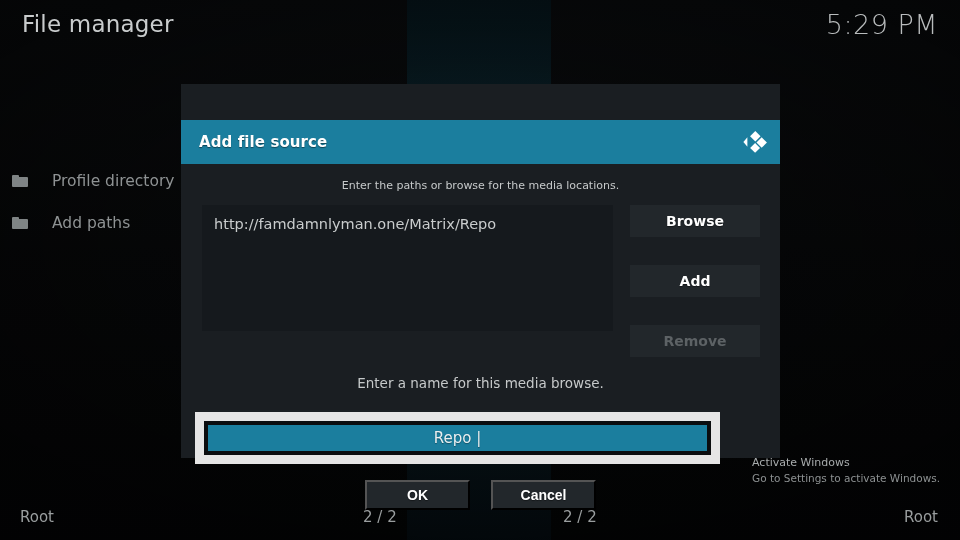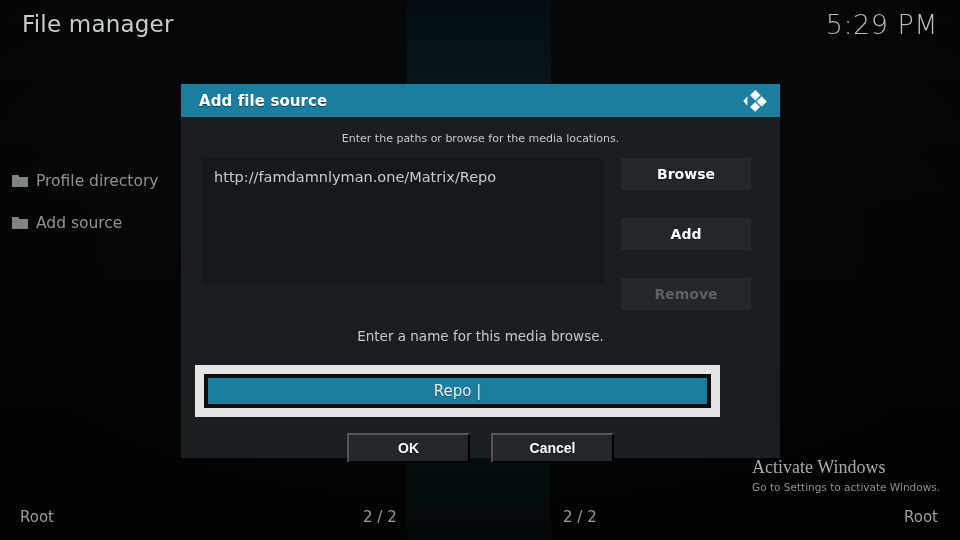--- a/index.html
+++ b/index.html
@@ -46,21 +46,21 @@
   }
   .clock {
     font-size:27px; color:#b9bcbd; font-weight:300; letter-spacing:.5px;
   }
 
   
   .sidebar {
     position:absolute; left:0; top:160px; width:182px;
   }
   .side-item {
-    display:flex; align-items:center; gap:8px;
+    display:flex; align-items:center; gap:24px;
     height:42px; padding-left:12px;
     color:#8e9293; font-size:15.5px;
   }
   .folder-icon {
     width:16px; height:12px; position:relative; flex:0 0 auto;
   }
   .folder-icon:before {
     content:""; position:absolute; left:0; top:2px;
     width:16px; height:10px; background:#7f8485; border-radius:1px;
   }
@@ -78,49 +78,50 @@
   .bb-left   { position:absolute; left:20px; }
   .bb-mid1   { position:absolute; left:363px; }
   .bb-mid2   { position:absolute; left:563px; }
   .bb-right  { position:absolute; right:22px; }
 
   
   .watermark {
     position:absolute; left:752px; top:456px; color:#9fa3a4;
     text-align:left; line-height:1.25;
   }
-  .wm-title { font-size:18px; color:#a8acad;font-family:Liberation Serif, serif; }
+  .wm-title { font-size:11px; color:#a8acad; }
   .wm-sub   { font-size:10.5px; color:#8d9192; margin-top:2px; }
 
   
   .dialog {
     position:absolute; left:181px; top:84px; width:599px; height:374px;
     background:#1a1e22;
     box-shadow:0 0 0 0 rgba(0,0,0,0);
   }
   .dlg-titlebar {
-    height:33px; background:#1b7e9e;
+    height:44px; background:#1b7e9e;
     display:flex; align-items:center; justify-content:space-between;
     padding:0 12px 0 18px;
+    margin-top:36px;
   }
   .dlg-title {
     font-size:15px; color:#ffffff; font-weight:700; letter-spacing:.1px;
     text-shadow:0 1px 1px rgba(0,0,0,.45);
   }
   .kodi-logo { width:28px; height:24px; position:relative; }
 
   .dlg-body { padding:0; position:relative; height:342px; }
 
   .hint {
     text-align:center; color:#c6c9ca; font-size:11px;
     padding-top:15px;
   }
 
   .row-paths {
-    display:flex; gap:17px; padding:13px 29px 0 21px;
+    display:flex; gap:17px; padding:13px 20px 0 21px;
   }
   .path-list {
     width:412px; height:126px; background:#15191d;
     padding:9px 12px;
   }
   .path-item {
     color:#c9cccd; font-size:14.5px; line-height:20px;
   }
   .side-buttons { display:flex; flex-direction:column; gap:28px; }
   .btn {
@@ -152,21 +153,21 @@
     display:flex; align-items:center; justify-content:center;
     color:#e9eff1; font-size:15px;
     text-shadow:0 1px 1px rgba(0,0,0,.35);
   }
 
   .ok-row {
     position:absolute; left:0; top:316px; width:599px;
     display:flex; justify-content:center; gap:21px;
   }
   .btn-wide {
-    width:123px; height:30px; background:#22272b;
+    width:105px; height:30px; background:#22272b;
     display:flex; align-items:center; justify-content:center;
     color:#ffffff; font-size:14px; font-weight:700;
     text-shadow:0 1px 1px rgba(0,0,0,.4);
   }
 </style>
 </head>
 <body>
 
 <div id="app">
 
@@ -181,21 +182,21 @@
 
   <div class="sidebar">
 
     <div class="side-item">
       <span class="folder-icon"></span>
       <span>Profile directory</span>
     </div>
 
     <div class="side-item">
       <span class="folder-icon"></span>
-      <span>Add source</span>
+      <span>Add paths</span>
     </div>
 
   </div>
 
   <div class="dialog">
 
     <div class="dlg-titlebar">
       <span class="dlg-title">Add file source</span>
       <span class="kodi-logo">
         <svg viewBox="0 0 28 24" width="28" height="24" aria-hidden="true">

